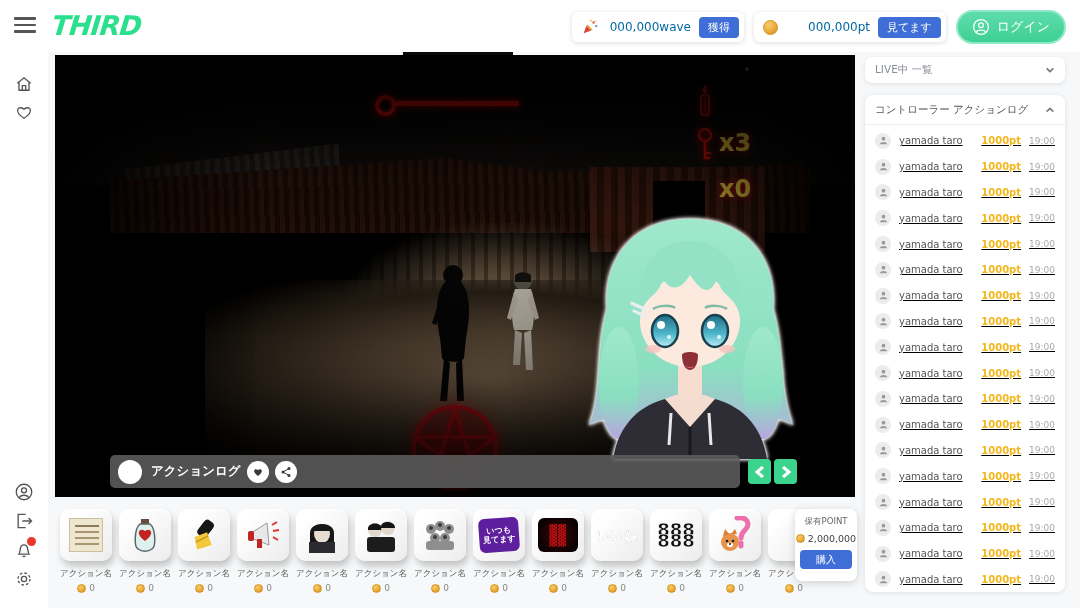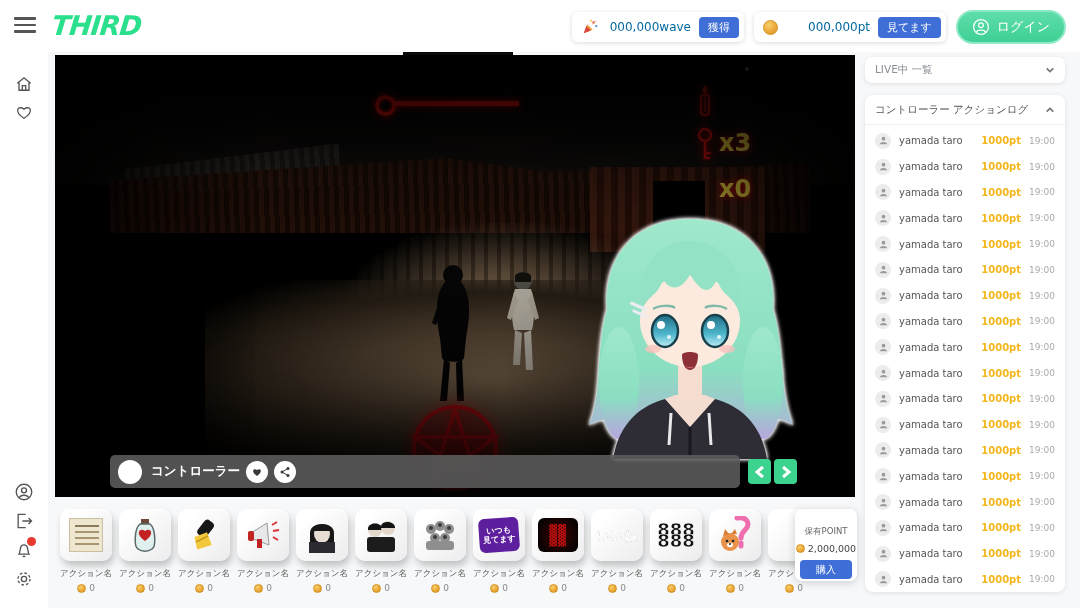--- a/index.html
+++ b/index.html
@@ -95,37 +95,37 @@
     box-shadow:2px 5px 7px rgba(0,0,0,.22), inset 0 1px 0 #fff; display:flex; align-items:center;
     justify-content:center; cursor:pointer; overflow:hidden; }
   .item .lbl { font-size:8.5px; color:#555; margin-top:7px; white-space:nowrap; }
   .item .cost { display:flex; align-items:center; gap:3px; font-size:9px; color:#888; margin-top:3px; }
   .stktxt { font-weight:900; font-size:11px; line-height:11px; text-align:center; color:#111;
     -webkit-text-stroke:.5px #fff; }
 
   
   .ppanel { position:absolute; left:795px; top:509px; width:62px; height:72px; background:#fff; border-radius:7px;
     box-shadow:0 2px 8px rgba(0,0,0,.16); z-index:8; display:flex; flex-direction:column; align-items:center;
-    padding-top:17px; }
+    padding-top:7px; }
   .ppanel .plabel { font-size:8.5px; color:#666; }
   .ppanel .pval { display:flex; align-items:center; gap:3px; font-size:9.5px; color:#444; margin-top:5px; }
   .buy-btn { margin-top:6px; width:52px; height:19px; background:#3e6ed6; border:none; border-radius:4px;
     color:#fff; font-size:10px; cursor:pointer; }
 
   
   .live-sel { position:absolute; left:865px; top:57px; width:200px; height:26px; background:#fff; border-radius:7px;
     box-shadow:0 1px 4px rgba(0,0,0,.10); display:flex; align-items:center; padding:0 10px; cursor:pointer; z-index:20; }
   .live-sel .ltxt { font-size:10.5px; color:#8a8f96; flex:1; }
   .chev { width:10px; height:10px; stroke:#777; stroke-width:2; fill:none; }
 
   .logpanel { position:absolute; left:865px; top:95px; width:200px; height:497px; background:#fff; border-radius:8px;
     box-shadow:0 1px 5px rgba(0,0,0,.10); z-index:20; display:flex; flex-direction:column; }
   .loghead { height:30px; display:flex; align-items:center; padding:0 10px; border-bottom:1px solid #eee; }
   .loghead .ttl { font-size:10.5px; color:#555; flex:1; }
-  .loglist { flex:1; overflow:hidden; padding:3px 0; }
+  .loglist { flex:1; overflow:hidden; padding:3px 0;text-decoration:underline; }
   .lrow { height:25.8px; display:flex; align-items:center; padding:0 10px; }
   .lrow .av { width:16px; height:16px; border-radius:50%; background:#ececec; display:flex; align-items:center;
     justify-content:center; }
   .lrow .av svg { width:11px; height:11px; fill:#9a9a9a; }
   .lrow .nm { font-size:10px; color:#555; flex:1; margin-left:8px; }
   .lrow .pt { font-size:10px; font-weight:bold; color:#f3b71d; }
   .lrow .tm { font-size:9px; color:#aaa; margin-left:8px; }
 
   
   .ic-paper { width:34px; height:34px; background:#efe6cf; border:1px solid #cbbfa2; position:relative; }
@@ -306,21 +306,21 @@
 
       <ellipse cx="80" cy="136" rx="8" ry="4" fill="#f8c2bb" opacity=".8"></ellipse>
       <ellipse cx="154" cy="136" rx="8" ry="4" fill="#f8c2bb" opacity=".8"></ellipse>
 
       <path d="M109 142 C109 138 125 138 125 142 C125 152 121 157 117 157 C113 157 109 152 109 142 Z" fill="#8c2f36"></path>
       <path d="M112 152 C114 155 120 155 122 152 C120 156 114 156 112 152 Z" fill="#e07a80"></path>
     </svg>
 
     <div class="sbar">
       <div class="avatar"></div>
-      <span class="sname">コントローラー</span>
+      <span class="sname">アクションログ</span>
       <div class="cbtn">
         <svg width="12" height="12" viewBox="0 0 24 24">
           <path d="M12 20 C-1 11 5 3 12 8 C19 3 25 11 12 20 Z" fill="#3a3a3a"></path>
           </svg>
       </div>
       <div class="cbtn">
         <svg width="12" height="12" viewBox="0 0 24 24">
           <circle cx="6" cy="12" r="3" fill="#3a3a3a"></circle>
             <circle cx="18" cy="5" r="3" fill="#3a3a3a"></circle>
           <circle cx="18" cy="19" r="3" fill="#3a3a3a"></circle>

